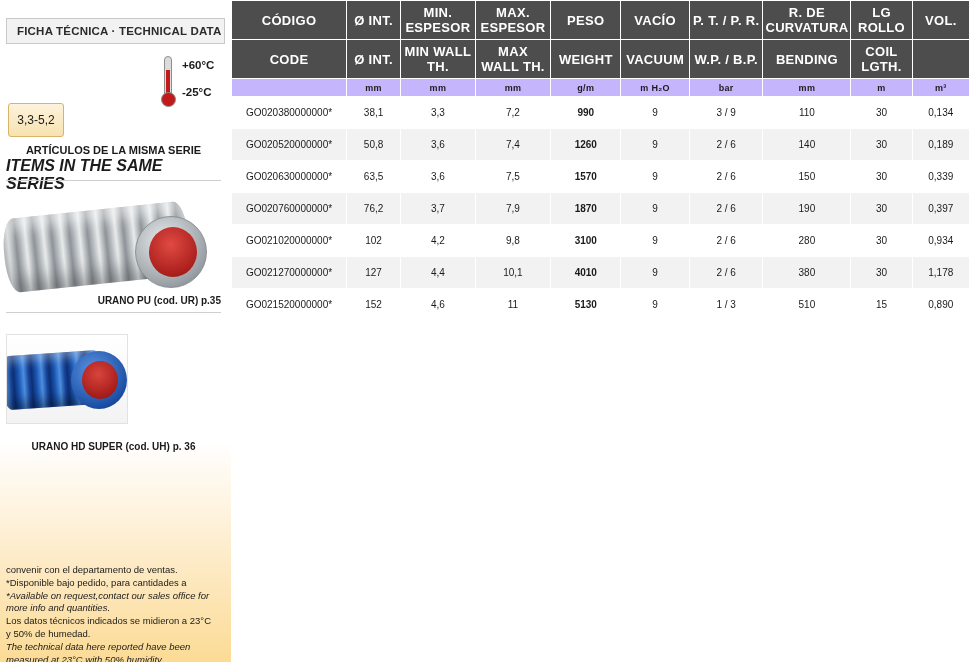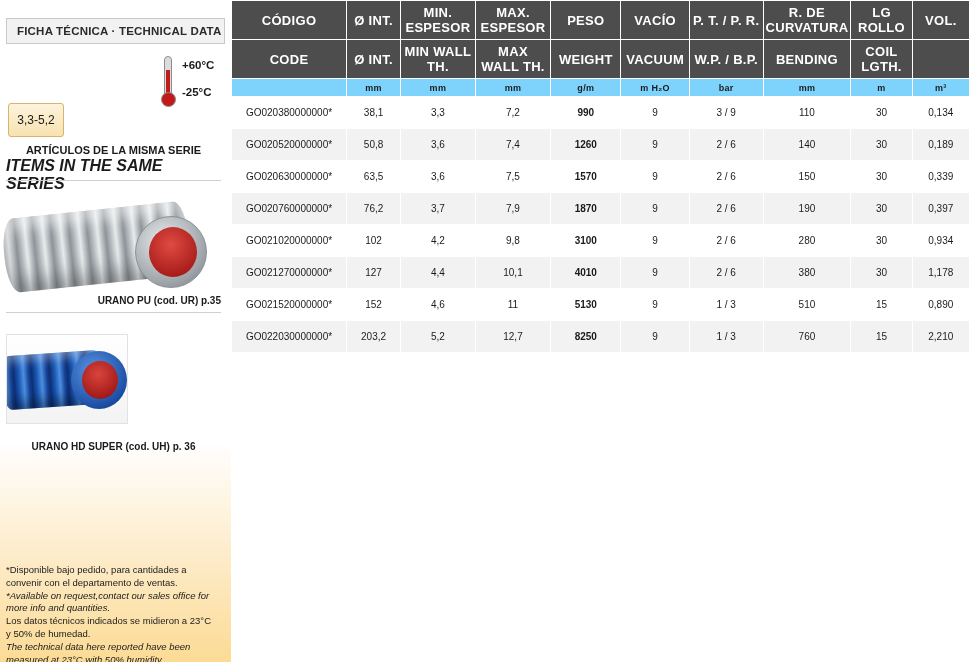--- a/index.html
+++ b/index.html
@@ -112,21 +112,21 @@
 
   
   #table-wrap { position:absolute; left:231px; top:0; width:739px; }
   table { border-collapse:collapse; width:739px; }
   th, td { border:1px solid #ffffff; text-align:center; }
   thead th {
     background:#4d4d4d; color:#ffffff; font-size:13px; font-weight:bold;
     letter-spacing:.3px; padding:4px 2px; height:18px;
   }
   thead tr.r2 th { border-top:1px solid #6a6a6a; }
-  thead tr.r3 th { background:#7dd3fc; color:#1b1b1b; font-size:9px; padding:3px 2px; }
+  thead tr.r3 th { background:#c4b5fd; color:#1b1b1b; font-size:9px; padding:3px 2px; }
   tbody td { font-size:10px; color:#1b1b1b; padding:10px 2px; height:29px; }
   tbody tr:nth-child(odd) td  { background:#ffffff; }
   tbody tr:nth-child(even) td { background:#f2f2f2; }
   tbody td.code { font-size:10px; font-weight:normal; text-align:center; }
   tbody td.weight { font-weight:bold; }
   col.c-code { width:117px; } col.c-d { width:56px; }
   col.c-min { width:75px; } col.c-max { width:76px; }
   col.c-w { width:71px; } col.c-v { width:69px; }
   col.c-p { width:77px; } col.c-b { width:77px; }
   col.c-l { width:62px; } col.c-vol { width:59px; }
@@ -167,22 +167,22 @@
   <div id="rule2"></div>
 
   <div id="photo2">
     <div class="body"></div>
     <div class="mouth-out"></div>
     <div class="mouth-in"></div>
   </div>
   <div id="cap2">URANO HD SUPER (cod. UH) p. 36</div>
 
   <div id="notes">
+    <div>  convenir con el departamento de ventas.</div>
     <div>*Disponible bajo pedido, para cantidades a</div>
-    <div>  convenir con el departamento de ventas.</div>
     <div class="it">*Available on request,contact our sales office for</div>
     <div class="it">more info and quantities.</div>
     <div>Los datos técnicos indicados se midieron a 23°C</div>
     <div>y 50% de humedad.</div>
     <div class="it">The technical data here reported have been</div>
     <div class="it">measured at 23°C with 50% humidity.</div>
   </div>
 </div>
 
 <div id="table-wrap">
@@ -315,27 +315,15 @@
         <td>152</td>
         <td>4,6</td>
         <td>11</td>
         <td class="weight">5130</td>
         <td>9</td>
         <td>1  /  3</td>
         <td>510</td>
         <td>15</td>
         <td>0,890</td>
       </tr>
-      <tr>
-        <td class="code">GO022030000000*</td>
-        <td>203,2</td>
-        <td>5,2</td>
-        <td>12,7</td>
-        <td class="weight">8250</td>
-        <td>9</td>
-        <td>1  /  3</td>
-        <td>760</td>
-        <td>15</td>
-        <td>2,210</td>
-      </tr>
     </tbody>
   </table>
 </div>
 
 </body></html>

